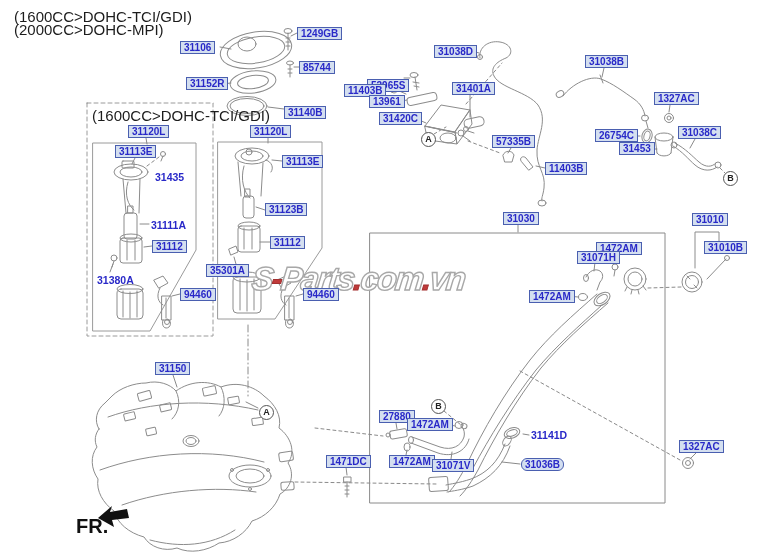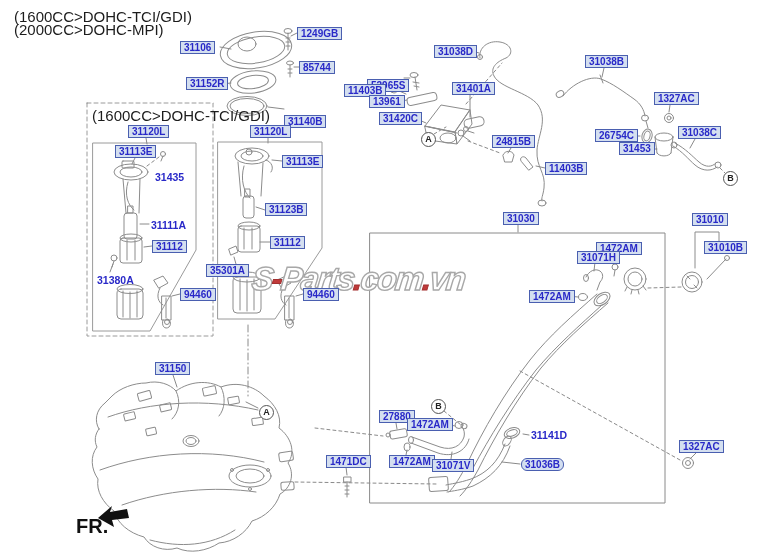--- a/index.html
+++ b/index.html
@@ -281,41 +281,41 @@
   <div class="hdr" style="left:14px;top:21px">(2000CC&gt;DOHC-MPI)</div>
   <div class="hdr" style="left:92px;top:107px">(1600CC&gt;DOHC-TCI/GDI)</div>
 
   <div id="watermark"><span class="wm">S</span><span class="wm-red">-</span><span class="wm">Parts</span><span class="wm-red">.</span><span class="wm">com</span><span class="wm-red">.</span><span class="wm">vn</span></div>
 
   <div style="position:absolute;left:0;top:0;width:774px;height:558px;pointer-events:none">
       <div class="plabel" style="left: 180px; top: 41px; pointer-events: auto;">31106</div>
       <div class="plabel" style="left: 297px; top: 27px; pointer-events: auto;">1249GB</div>
       <div class="plabel" style="left: 299px; top: 61px; pointer-events: auto;">85744</div>
       <div class="plabel" style="left: 186px; top: 77px; pointer-events: auto;">31152R</div>
-      <div class="plabel" style="left: 284px; top: 115px; pointer-events: auto; text-align: right;">31140B</div>
+      <div class="plabel" style="left: 284px; top: 106px; pointer-events: auto; text-align: right;">31140B</div>
       <div class="plabel" style="left: 128px; top: 125px; pointer-events: auto;">31120L</div>
       <div class="plabel" style="left: 115px; top: 145px; pointer-events: auto;">31113E</div>
       <div class="ptext" style="left: 155px; top: 171px; pointer-events: auto;">31435</div>
       <div class="ptext" style="left: 151px; top: 219px; pointer-events: auto;">31111A</div>
       <div class="plabel" style="left: 152px; top: 240px; pointer-events: auto;">31112</div>
       <div class="ptext" style="left: 97px; top: 274px; pointer-events: auto;">31380A</div>
       <div class="plabel" style="left: 180px; top: 288px; pointer-events: auto;">94460</div>
       <div class="plabel" style="left: 250px; top: 125px; pointer-events: auto;">31120L</div>
       <div class="plabel" style="left: 282px; top: 155px; pointer-events: auto;">31113E</div>
       <div class="plabel" style="left: 265px; top: 203px; pointer-events: auto;">31123B</div>
       <div class="plabel" style="left: 270px; top: 236px; pointer-events: auto;">31112</div>
       <div class="plabel" style="left: 206px; top: 264px; pointer-events: auto;">35301A</div>
       <div class="plabel" style="left: 303px; top: 288px; pointer-events: auto;">94460</div>
       <div class="plabel" style="left: 155px; top: 362px; pointer-events: auto;">31150</div>
       <div class="plabel" style="left: 367px; top: 79px; pointer-events: auto;">52965S</div>
       <div class="plabel" style="left: 344px; top: 84px; pointer-events: auto;">11403B</div>
       <div class="plabel" style="left: 369px; top: 95px; pointer-events: auto;">13961</div>
       <div class="plabel" style="left: 452px; top: 82px; pointer-events: auto;">31401A</div>
       <div class="plabel" style="left: 379px; top: 112px; pointer-events: auto;">31420C</div>
-      <div class="plabel" style="left: 492px; top: 135px; pointer-events: auto;">24815B</div>
+      <div class="plabel" style="left: 492px; top: 135px; pointer-events: auto;">57335B</div>
       <div class="plabel" style="left: 545px; top: 162px; pointer-events: auto;">11403B</div>
       <div class="plabel" style="left: 434px; top: 45px; pointer-events: auto;">31038D</div>
       <div class="plabel" style="left: 585px; top: 55px; pointer-events: auto;">31038B</div>
       <div class="plabel" style="left: 654px; top: 92px; pointer-events: auto;">1327AC</div>
       <div class="plabel" style="left: 595px; top: 129px; pointer-events: auto;">26754C</div>
       <div class="plabel" style="left: 619px; top: 142px; pointer-events: auto;">31453</div>
       <div class="plabel" style="left: 678px; top: 126px; pointer-events: auto;">31038C</div>
       <div class="plabel" style="left: 503px; top: 212px; pointer-events: auto;">31030</div>
       <div class="plabel" style="left: 692px; top: 213px; pointer-events: auto;">31010</div>
       <div class="plabel" style="left: 704px; top: 241px; pointer-events: auto;">31010B</div>

